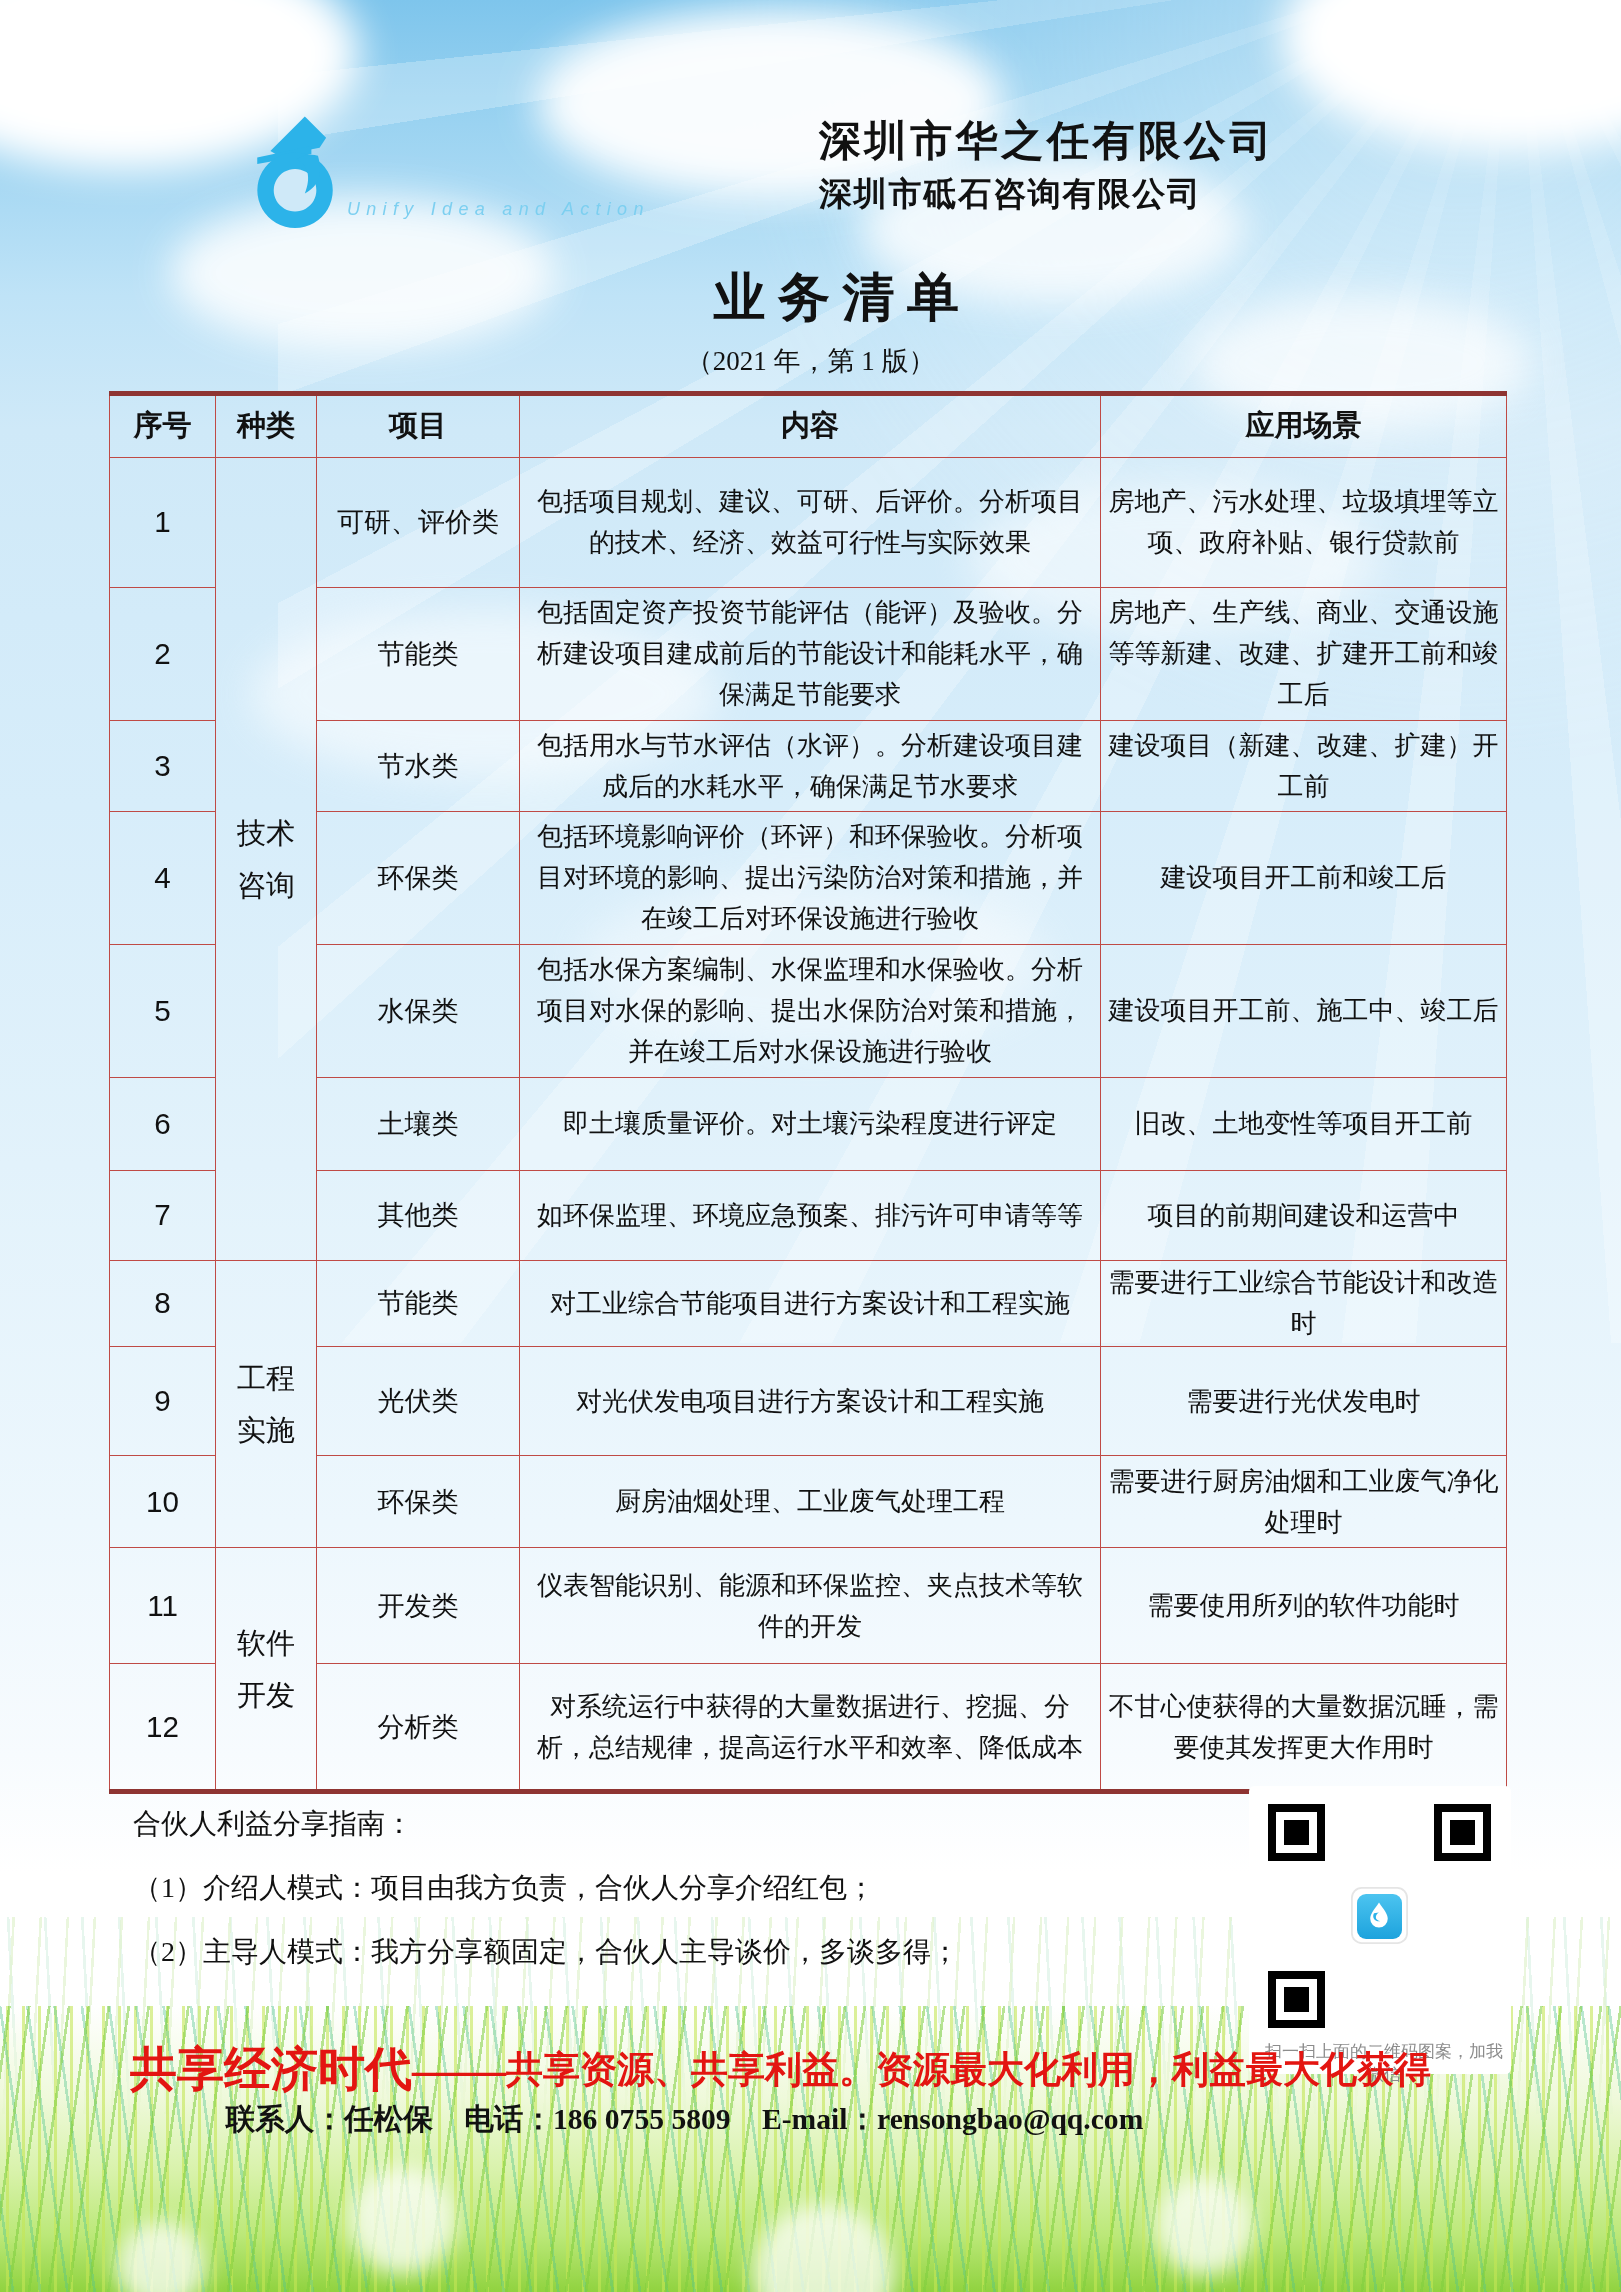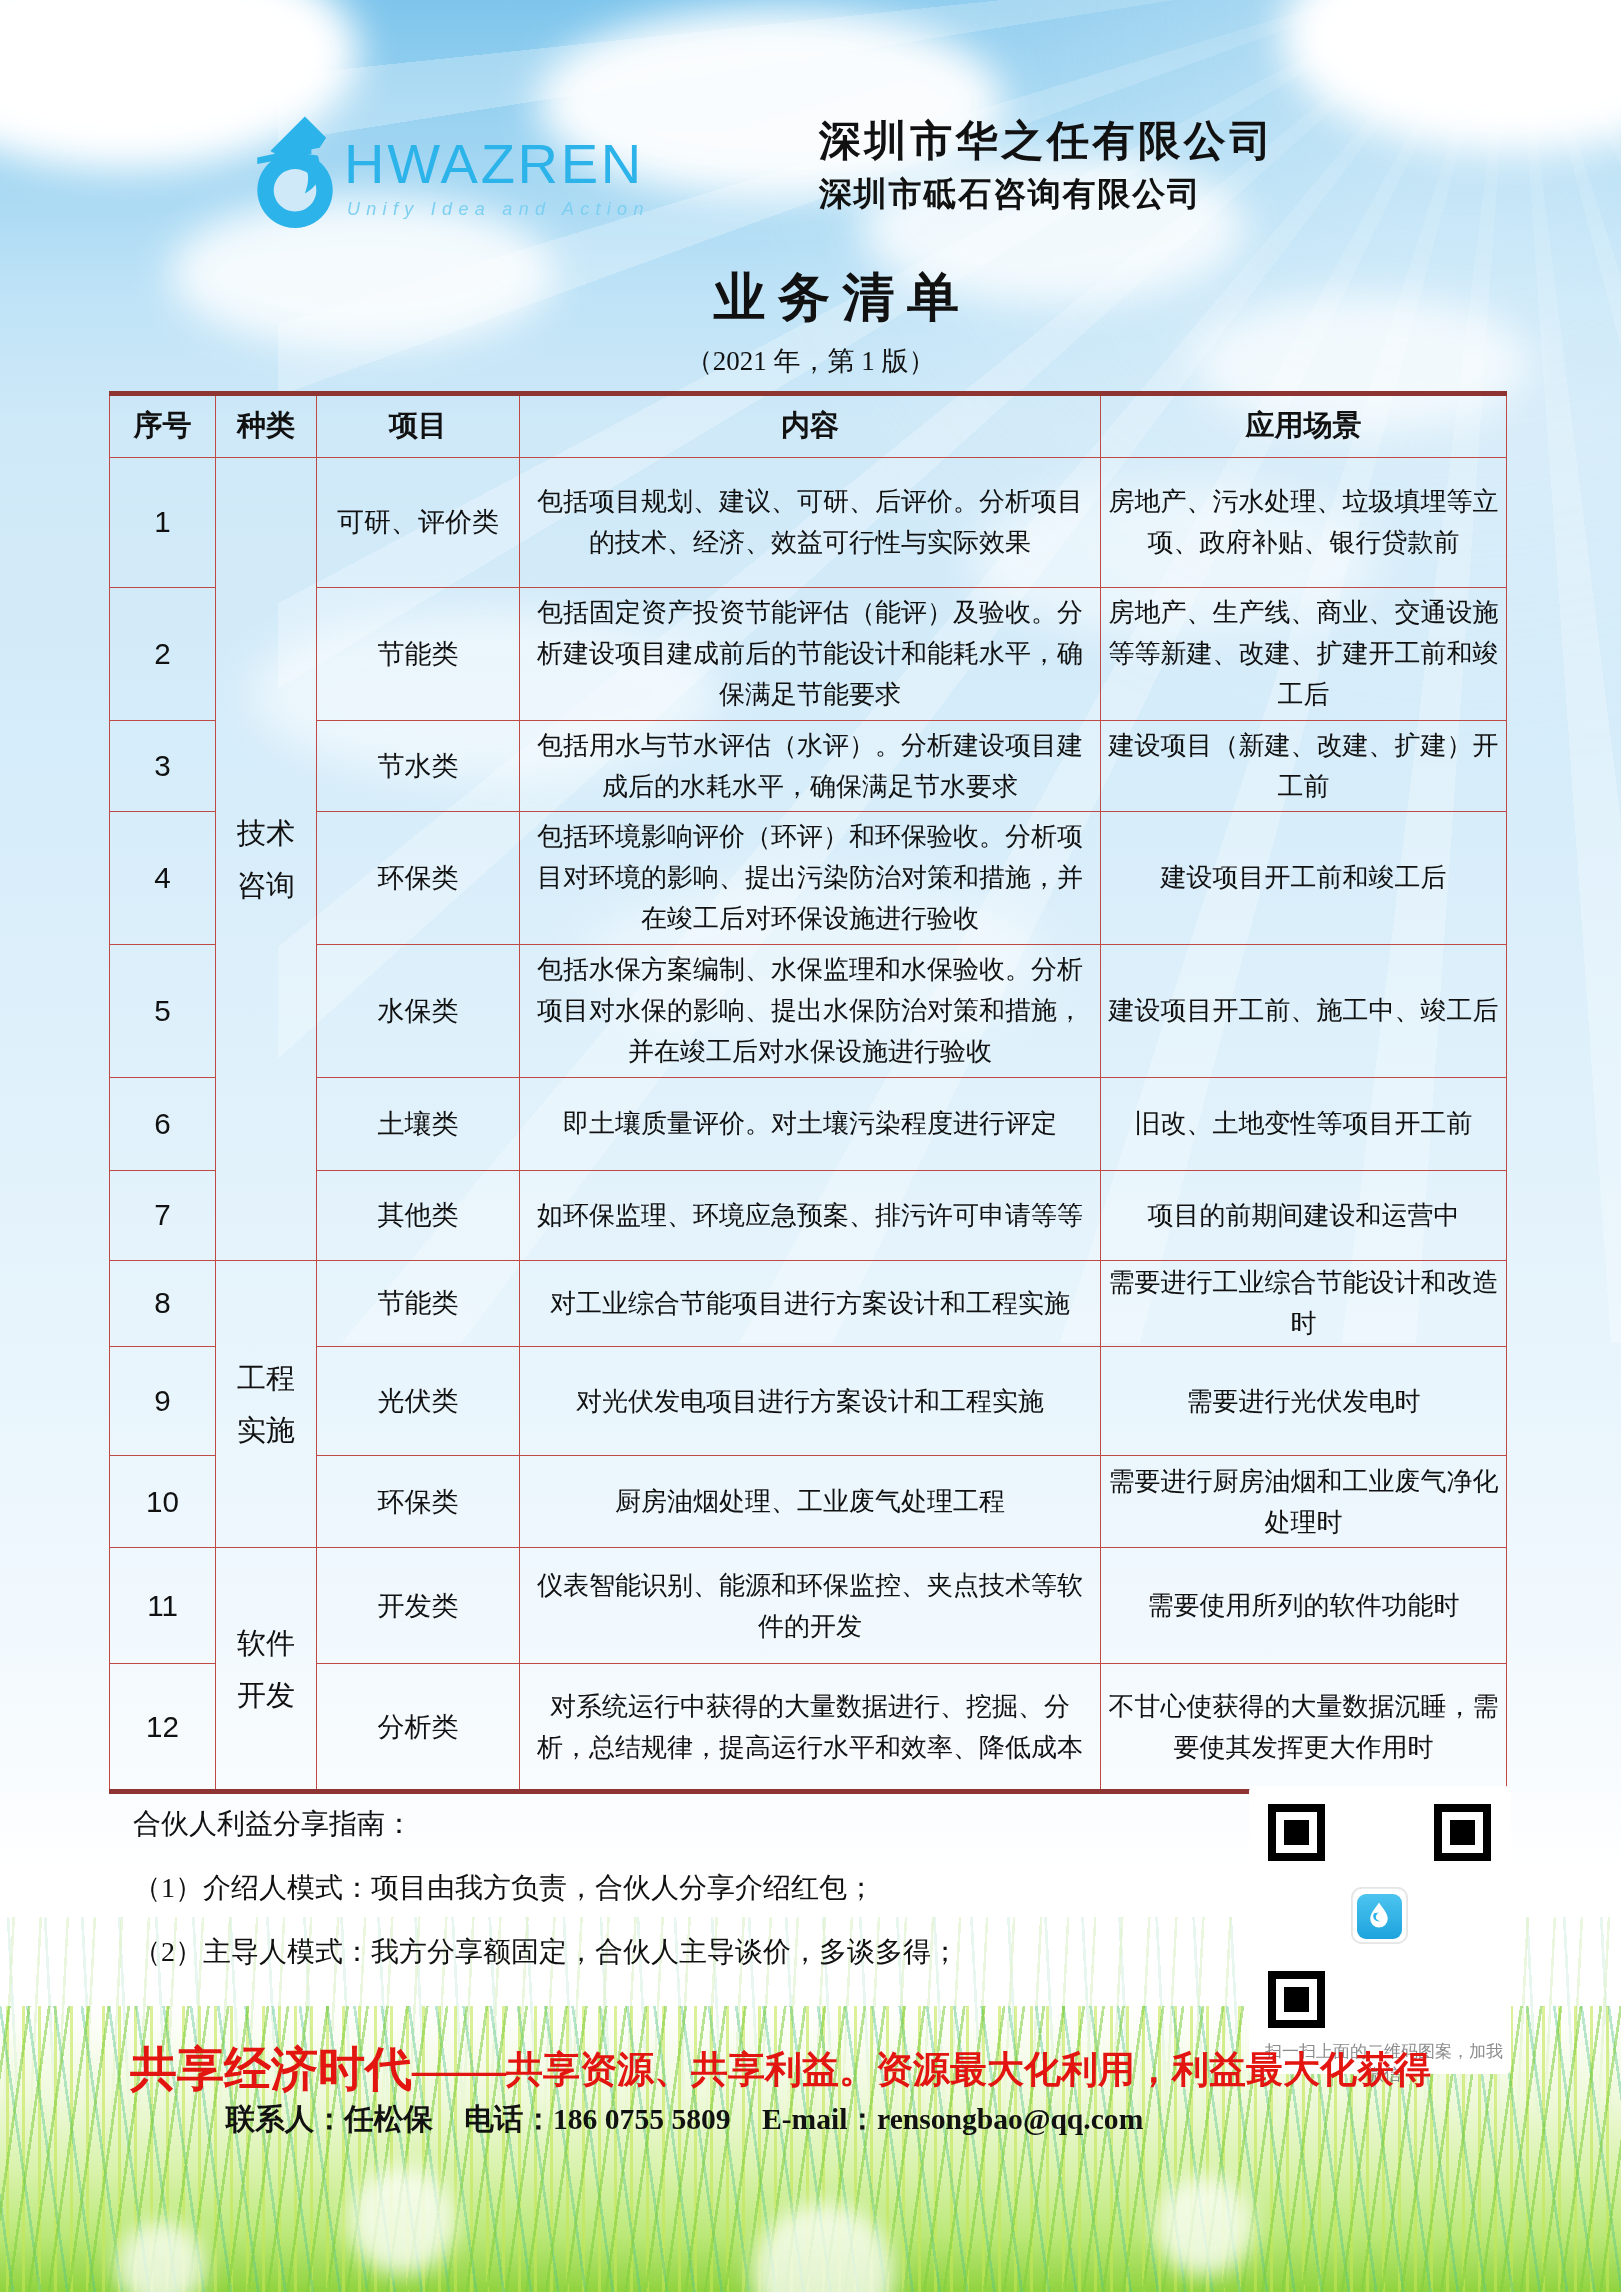--- a/index.html
+++ b/index.html
@@ -98,21 +98,20 @@
   <div class="flower" style="left:1155px;top:2176px;width:99px;height:99px;"></div>
   <div class="flower" style="left:116px;top:2221px;width:90px;height:90px;"></div>
 
   <svg class="logo-icon" viewBox="0 0 100 150">
     <path d="M20 56 L62 14 L88 40 L80 52 L30 62 Z" fill="#2cb3e9"></path>
     <path d="M4 64 L70 50 L70 60 L4 72 Z" fill="#2cb3e9"></path>
     <path d="M50 58 a46 46 0 1 0 0.1 0 Z" fill="#2cb3e9"></path>
     <path d="M50 78 a26 26 0 1 0 0.1 0 Z" fill="#cfe9f8"></path>
     <path d="M78 62 C84 84 80 98 62 108 C70 88 66 74 52 66 Q66 58 78 62 Z" fill="#2cb3e9"></path>
   </svg>
-  <div class="logo-word">HWAZREN</div>
   <div class="logo-tag">Unify Idea and Action</div>
   <div class="company-1">深圳市华之任有限公司</div>
   <div class="company-2">深圳市砥石咨询有限公司</div>
 
   <div class="doc-title">业务清单</div>
   <div class="doc-subtitle">（2021 年，第 1 版）</div>
 
   <table class="biz">
     <colgroup>
         <col style="width:106px">

